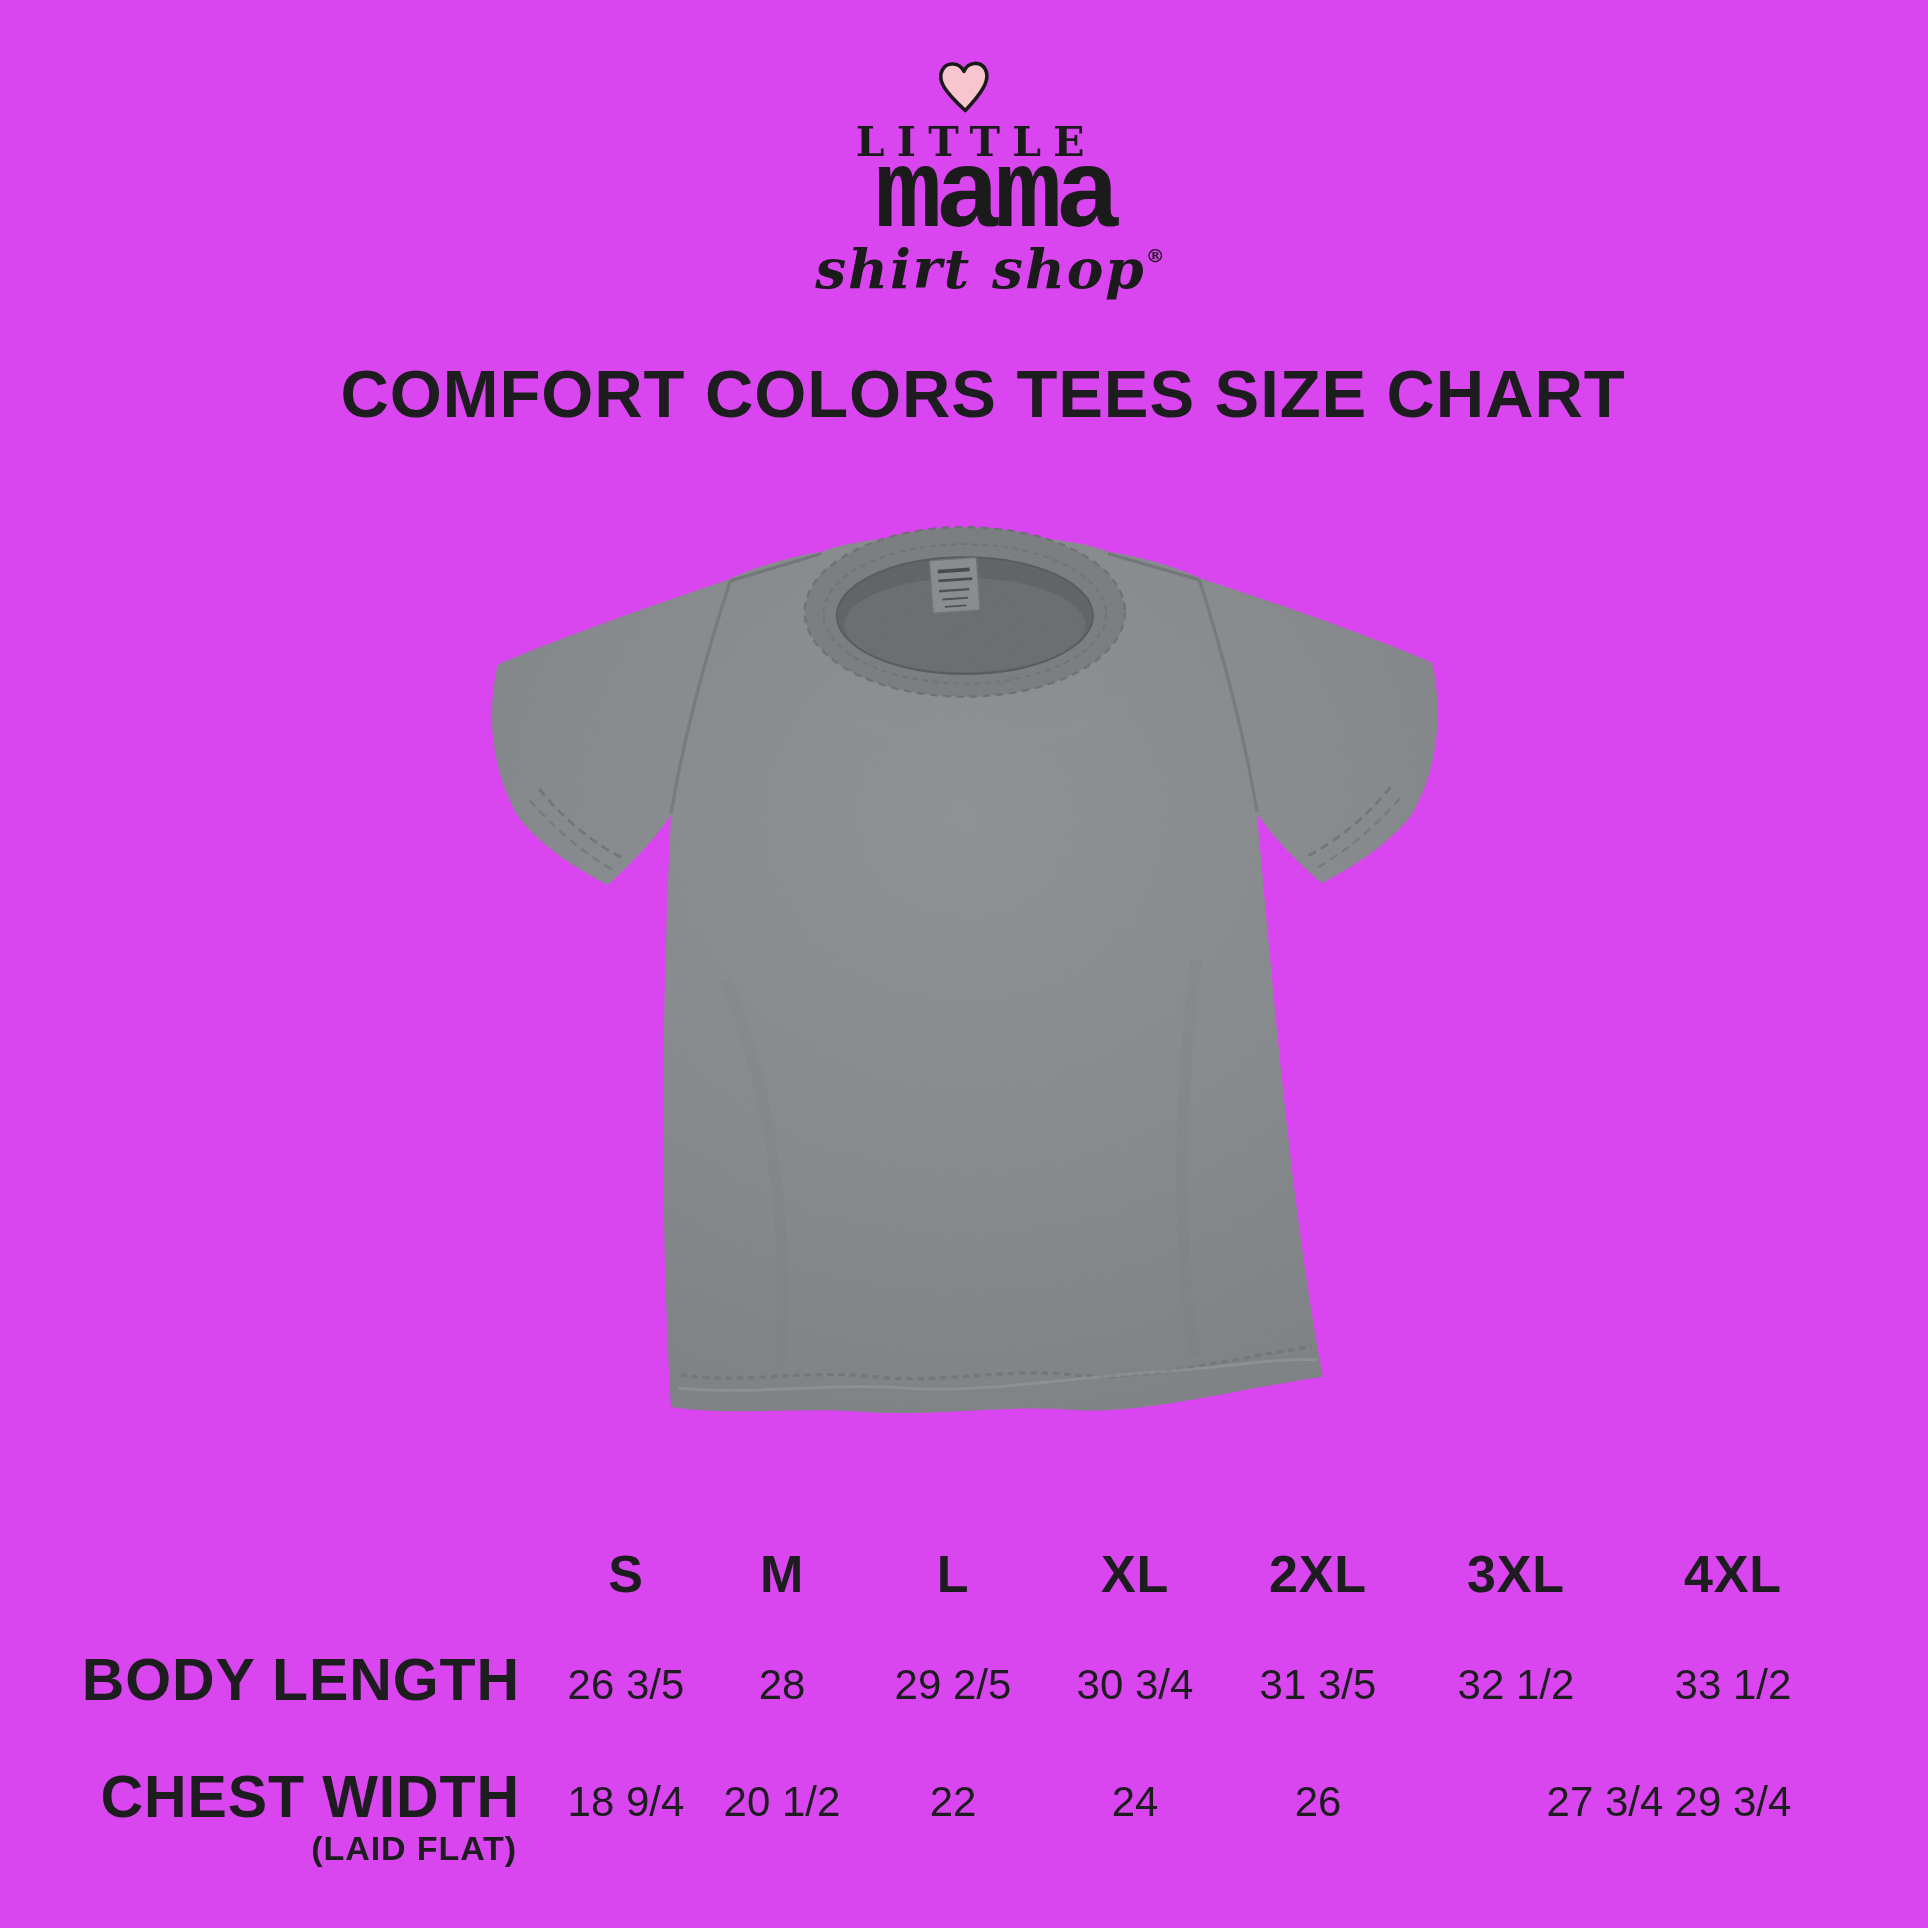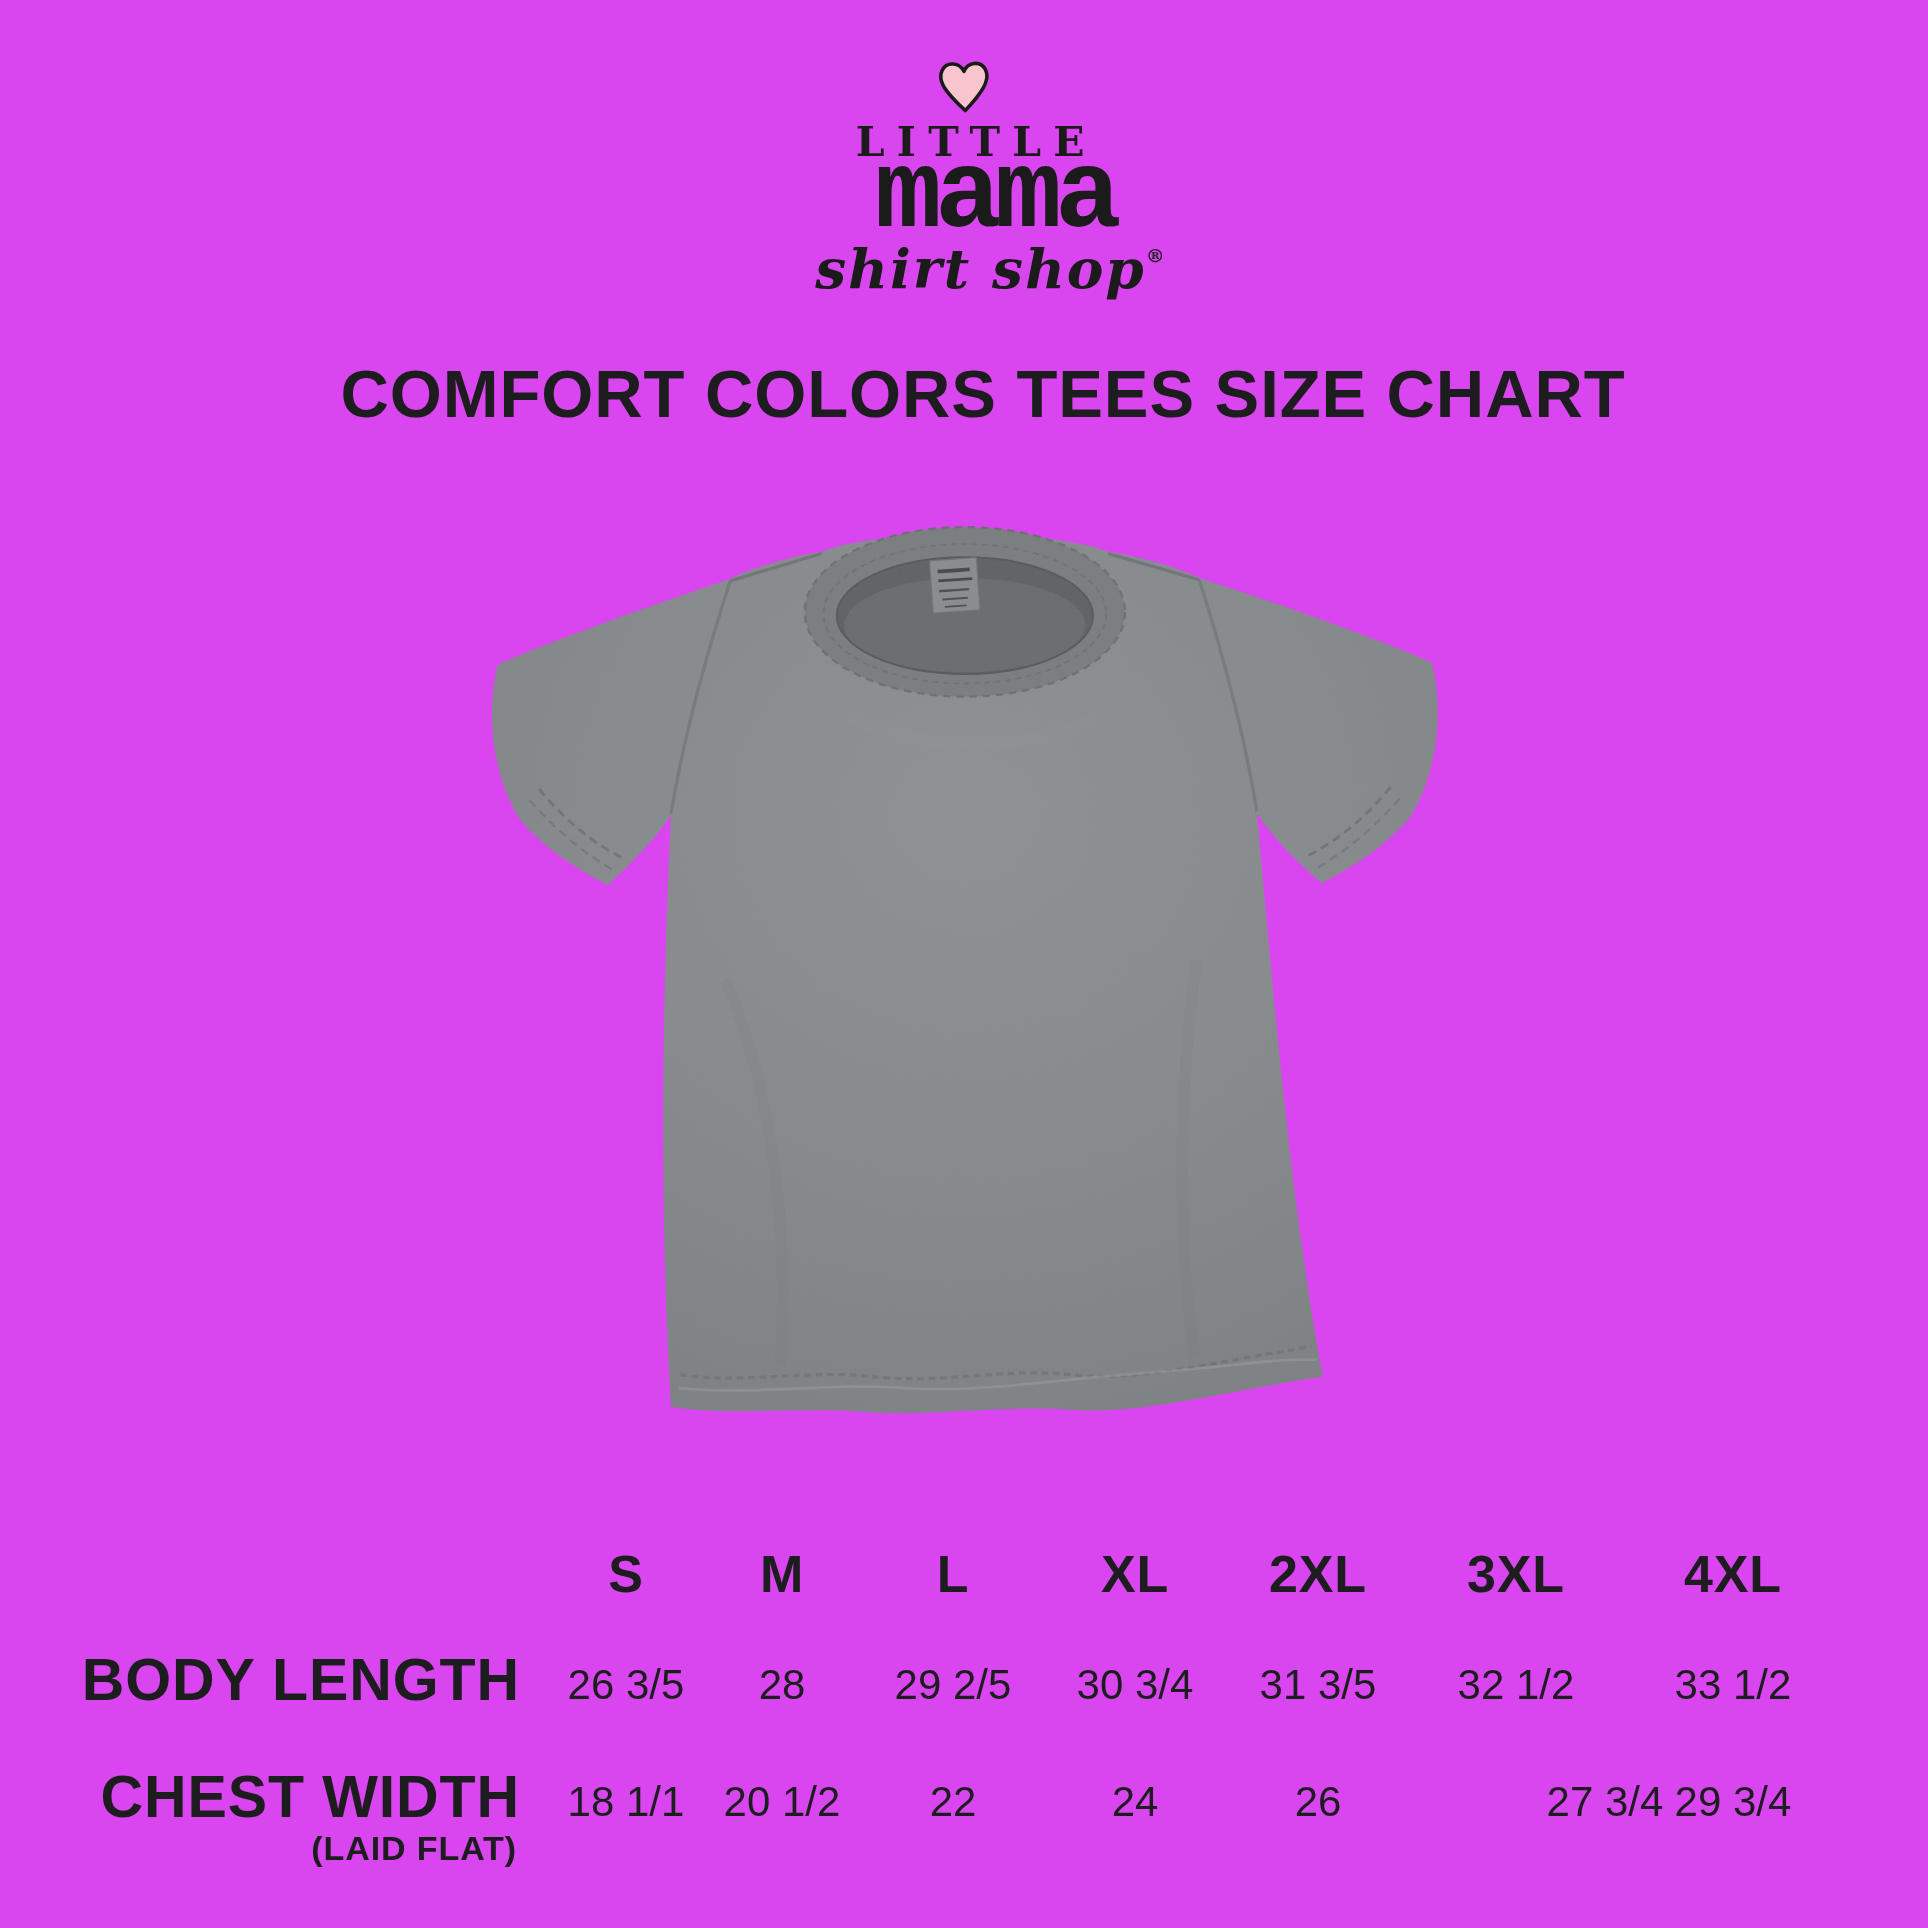--- a/index.html
+++ b/index.html
@@ -139,21 +139,21 @@
     <div class="cell r0" style="left:626px">26 3/5</div>
     <div class="cell r0" style="left:782px">28</div>
     <div class="cell r0" style="left:953px">29 2/5</div>
     <div class="cell r0" style="left:1135px">30 3/4</div>
     <div class="cell r0" style="left:1318px">31 3/5</div>
     <div class="cell r0" style="left:1516px">32 1/2</div>
     <div class="cell r0" style="left:1733px">33 1/2</div>
 
     <div class="row-label" style="top:1763px">CHEST WIDTH</div>
     <div class="row-sublabel" style="top:1817px">(LAID FLAT)</div>
-    <div class="cell r1" style="left:626px">18 1/1</div>
+    <div class="cell r1" style="left:626px">18 9/4</div>
     <div class="cell r1" style="left:782px">20 1/2</div>
     <div class="cell r1" style="left:953px">22</div>
     <div class="cell r1" style="left:1135px">24</div>
     <div class="cell r1" style="left:1318px">26</div>
     <div class="cell r1" style="left:1605px">27 3/4</div>
     <div class="cell r1" style="left:1733px">29 3/4</div>
   </div>
 
 </div>
 

